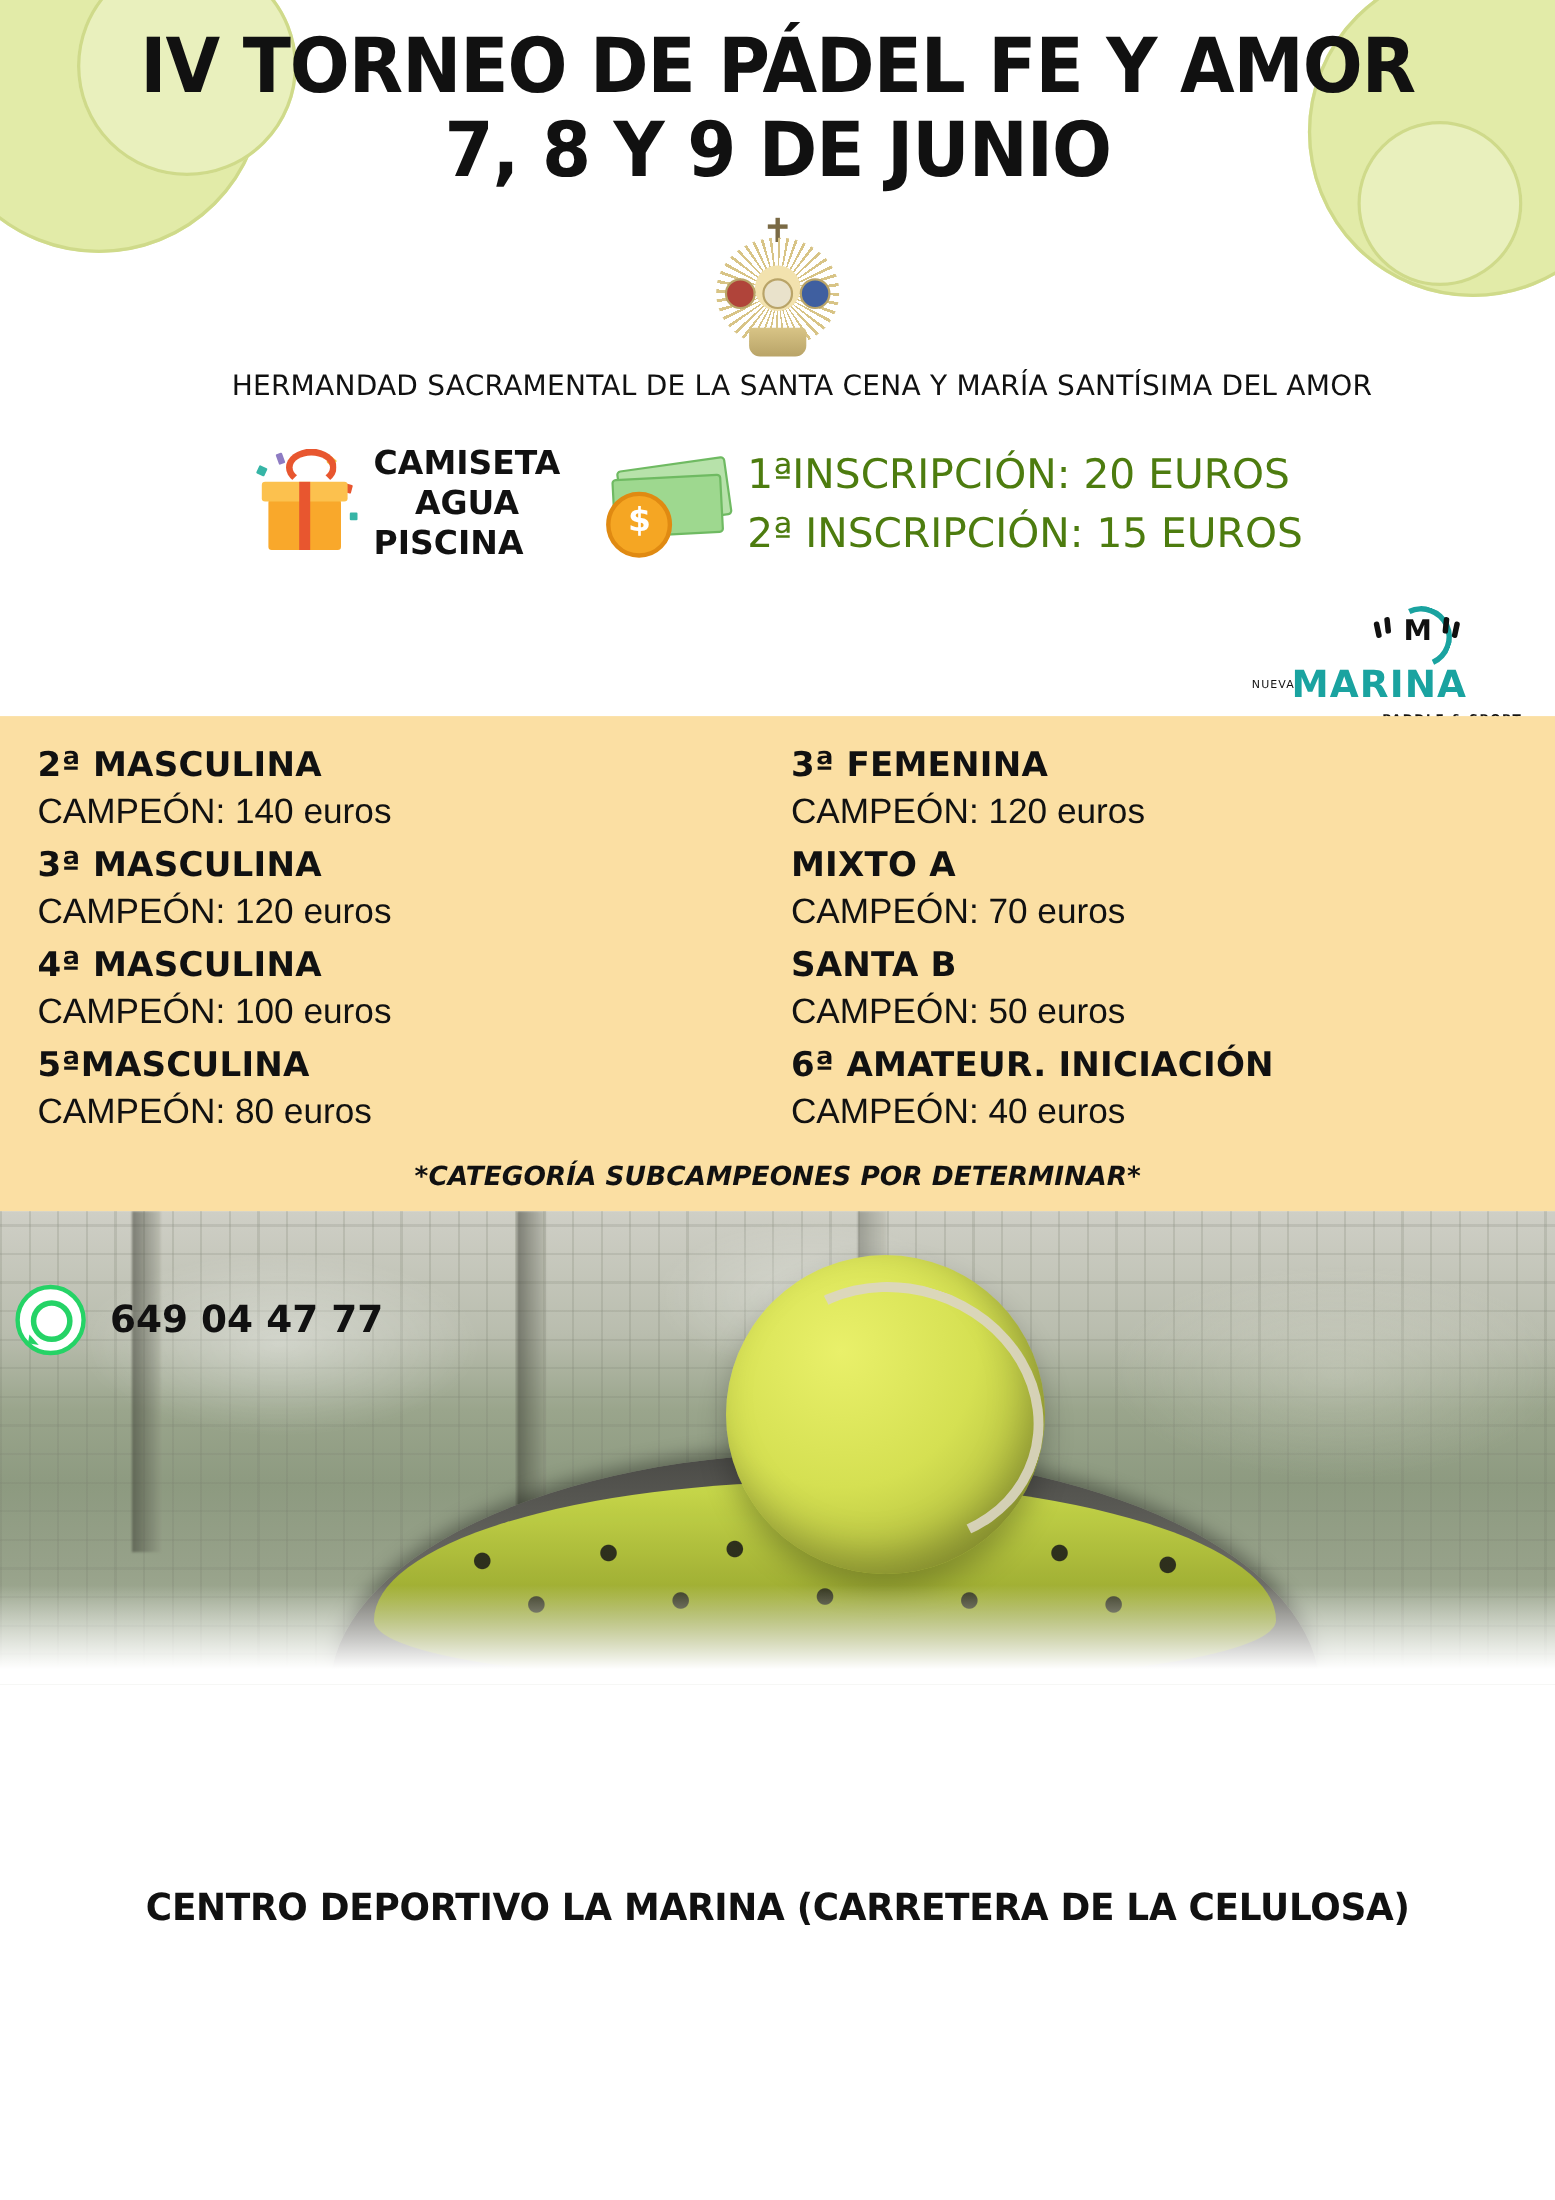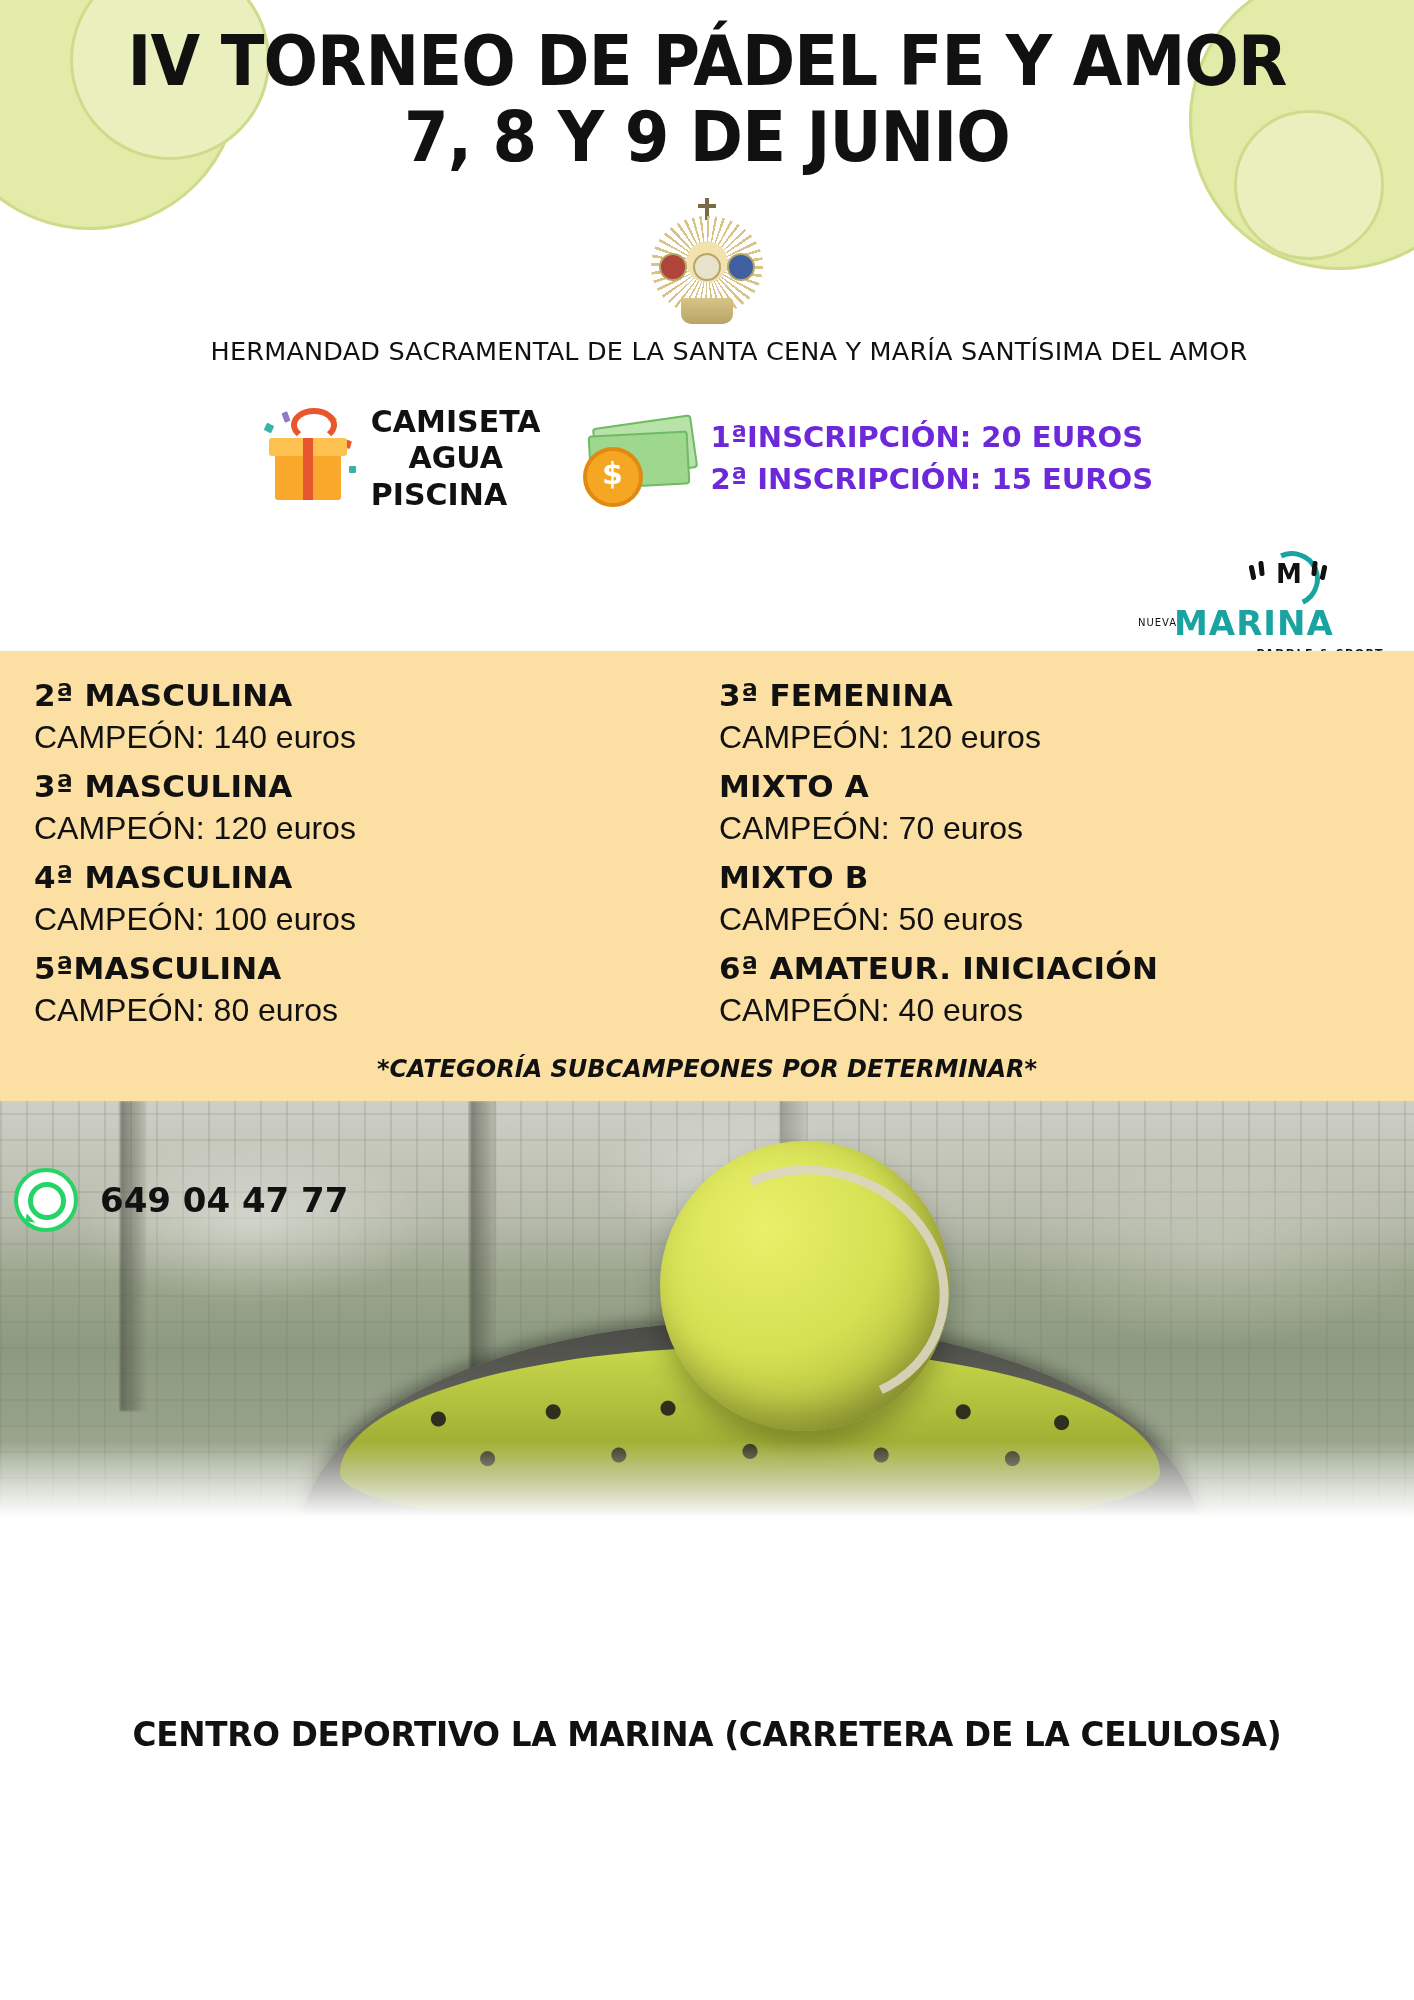--- a/index.html
+++ b/index.html
@@ -317,24 +317,24 @@
     border: 4px solid #e08a12;
     color: #fff;
     font-weight: bold;
     font-size: 30px;
     line-height: 46px;
     text-align: center;
     font-family: "DejaVu Sans", sans-serif;
   }
   .price-text {
     font-family: "DejaVu Sans", sans-serif;
-    font-weight: bold;
-    font-size: 29px;
+    font-weight: normal;
+    font-size: 37px;
     line-height: 1.45;
-    color: #6d28d9;
+    color: #4d7c0f;
   }
 
   
   .cat-head-row {
     position: relative;
     z-index: 3;
     margin-top: 42px;
     height: 96px;
   }
   .cat-heading {
@@ -719,21 +719,21 @@
         <div class="cat-name">4ª MASCULINA</div>
         <div class="cat-prize">CAMPEÓN: 100 euros</div>
         <div class="cat-name">5ªMASCULINA</div>
         <div class="cat-prize">CAMPEÓN: 80 euros</div>
       </div>
       <div class="cat-col">
         <div class="cat-name">3ª FEMENINA</div>
         <div class="cat-prize">CAMPEÓN:  120 euros</div>
         <div class="cat-name">MIXTO A</div>
         <div class="cat-prize">CAMPEÓN: 70 euros</div>
-        <div class="cat-name">MIXTO B</div>
+        <div class="cat-name">SANTA B</div>
         <div class="cat-prize">CAMPEÓN: 50 euros</div>
         <div class="cat-name">6ª AMATEUR. INICIACIÓN</div>
         <div class="cat-prize">CAMPEÓN: 40 euros</div>
       </div>
     </div>
     <div class="cat-note">*CATEGORÍA SUBCAMPEONES POR DETERMINAR*</div>
   </div>
 
   <div class="photo">
     <div class="court-blur"></div>

